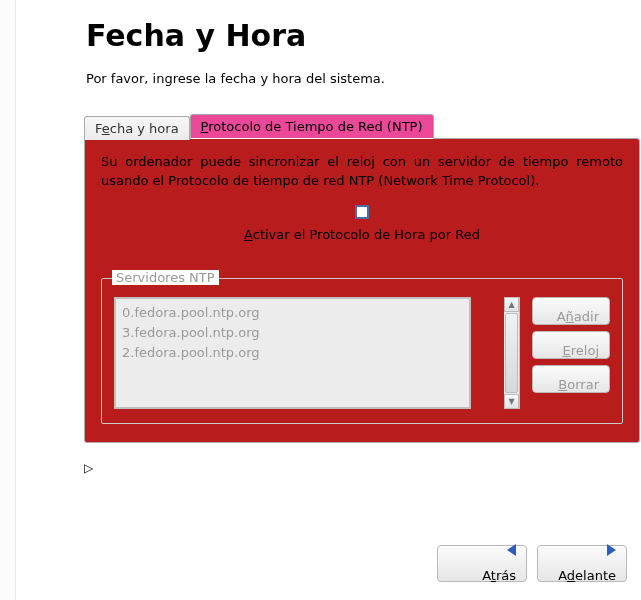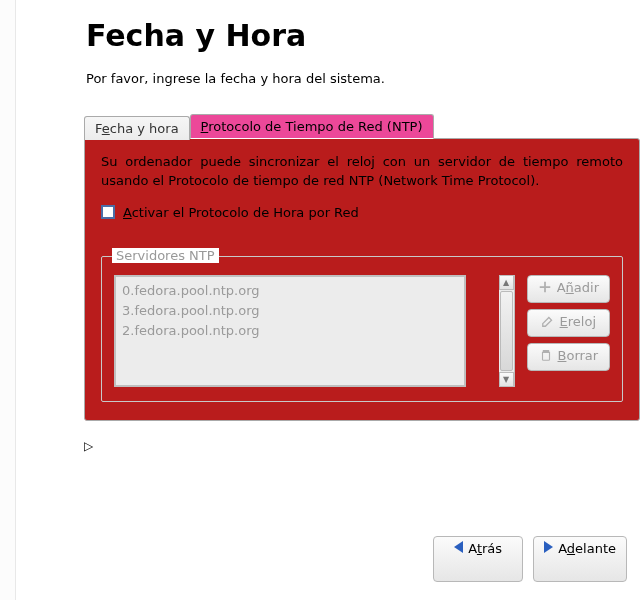--- a/index.html
+++ b/index.html
@@ -78,20 +78,21 @@
     font-size: 13px;
     line-height: 1.45;
     text-align: justify;
     margin-bottom: 14px;
   }
   .checkbox-row {
     display: flex;
     align-items: center;
     gap: 8px;
     margin-bottom: 27px;
+    flex-direction: column;
   }
   .checkbox {
     width: 14px; height: 14px;
     border: 2px solid #4a6da7;
     background: #fff;
     display: inline-block;
   }
   .checkbox-label .ul { text-decoration: underline; }
   .fieldset {
     border: 1px solid #c8c8c8;
@@ -163,32 +164,33 @@
     border: 1px solid #bbb;
     border-radius: 2px;
   }
   .btn-col {
     display: flex;
     flex-direction: column;
     gap: 6px;
   }
   .btn {
     display: flex;
-    align-items: flex-start;
+    align-items: flex-end;
     justify-content: center;
-    gap: 5px;
+    gap: 12px;
     padding: 4px 10px;
     min-width: 78px;
     height: 28px;
     border: 1px solid #b8b8b8;
     border-radius: 4px;
     background: linear-gradient(#fbfbfb, #e6e6e6);
     color: #9a9a9a;
     font-size: 13px;
     cursor: default;
+    flex-direction: column;
   }
   .btn.enabled {
     color: #000;
     cursor: pointer;
   }
   .btn .ul { text-decoration: underline; }
   .btn svg { width: 14px; height: 14px; }
   .expander {
     margin: 18px 0 0 48px;
     display: flex;
@@ -203,21 +205,21 @@
   .expander .ul { text-decoration: underline; }
   .footer {
     position: absolute;
     right: 14px;
     bottom: 18px;
     display: flex;
     gap: 10px;
   }
   .footer .btn {
     min-width: 90px;
-    height: 46px;
+    height: 37px;
   }
   .arrow-left {
     width: 0; height: 0;
     border-top: 6px solid transparent;
     border-bottom: 6px solid transparent;
     border-right: 9px solid #2a5fbf;
   }
   .arrow-right {
     width: 0; height: 0;
     border-top: 6px solid transparent;

